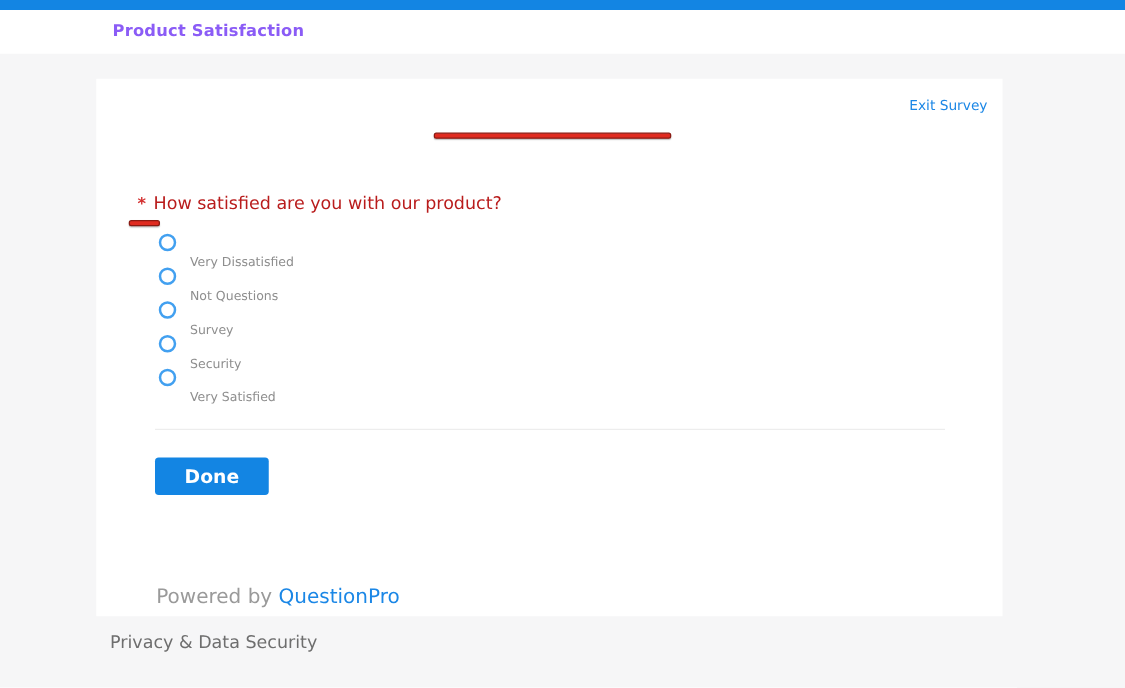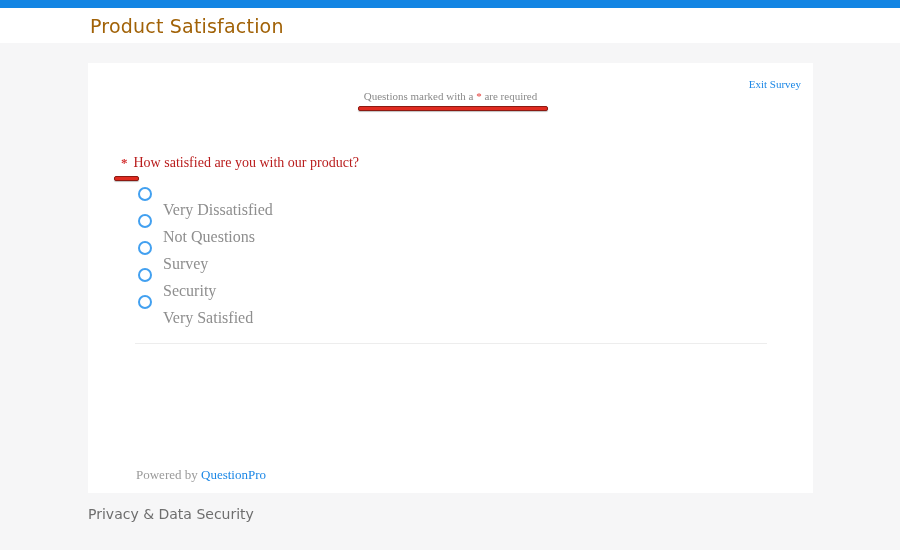--- a/index.html
+++ b/index.html
@@ -16,31 +16,30 @@
     background: #1385e3;
   }
   .header {
     position: absolute; top: 8px; left: 0;
     width: 900px; height: 35px;
     background: #ffffff;
     display: flex; align-items: center;
     padding-left: 90px;
   }
   .page-title {
-    color: #a16207;
-    font-size: 19px;
-    font-weight: 400;
+    color: #8b5cf6;
+    font-size: 13px;
+    font-weight: 700;
     letter-spacing: 0.2px;
   }
   .card {
     position: absolute;
-    left: 88px; top: 63px;
+    left: 77px; top: 63px;
     width: 725px; height: 430px;
     background: #ffffff;
-    font-family: Liberation Serif, serif;
   }
   .exit-link {
     position: absolute; top: 15px; right: 12px;
     color: #1b87e6; font-size: 11px;
     text-decoration: none; cursor: pointer;
   }
   .required-note {
     position: absolute; top: 27px; left: 0;
     width: 100%; text-align: center;
     font-size: 11px; color: #8a8a8a;
@@ -78,21 +77,21 @@
   }
   .radio {
     width: 14px; height: 14px;
     border: 2px solid #42a0f0;
     border-radius: 50%;
     background: #ffffff;
     flex: 0 0 auto;
   }
   .option-label {
     margin-left: 11px;
-    font-size: 16px;
+    font-size: 10px;
     color: #8e8e8e;
     margin-top: 32px;
   }
   .divider {
     position: absolute; left: 47px; top: 280px;
     width: 632px; height: 1px;
     background: #ededed;
   }
   .done-button {
     position: absolute; left: 47px; top: 303px;
@@ -100,21 +99,21 @@
     background: #1385e3;
     color: #ffffff;
     border: none; border-radius: 3px;
     font-family: inherit;
     font-size: 15px; font-weight: bold;
     cursor: pointer;
     display: flex; align-items: center; justify-content: center;
   }
   .powered-by {
     position: absolute; left: 48px; top: 404px;
-    font-size: 13px; color: #9a9a9a;
+    font-size: 16px; color: #9a9a9a;
   }
   .powered-by a {
     color: #1b87e6; text-decoration: none; font-weight: 500; cursor: pointer;
   }
   .footer-link {
     position: absolute; left: 88px; top: 506px;
     font-size: 14px; color: #6e6e6e;
     text-decoration: none; cursor: pointer;
   }
 </style>
@@ -124,21 +123,20 @@
 <div class="topbar"></div>
 
 <div class="header">
   <div class="page-title">Product Satisfaction</div>
 </div>
 
 <div class="card">
 
   <a class="exit-link">Exit Survey</a>
 
-  <div class="required-note"><span>Questions marked with a </span><span class="red-star">*</span><span> are required</span></div>
 
   <div class="annotation-bar annotation-note"></div>
 
   <div class="question-row">
     <span class="question-asterisk">*</span>
     <span class="question-text">How satisfied are you with our product?</span>
   </div>
 
   <div class="annotation-bar annotation-asterisk"></div>
 
@@ -160,18 +158,19 @@
       <span class="option-label">Security</span>
     </div>
     <div class="option-row">
       <span class="radio"></span>
       <span class="option-label">Very Satisfied</span>
     </div>
   </div>
 
   <div class="divider"></div>
 
+  <button class="done-button">Done</button>
 
   <div class="powered-by"><span>Powered by </span><a>QuestionPro</a></div>
 
 </div>
 
 <a class="footer-link">Privacy &amp; Data Security</a>
 
 </body></html>

